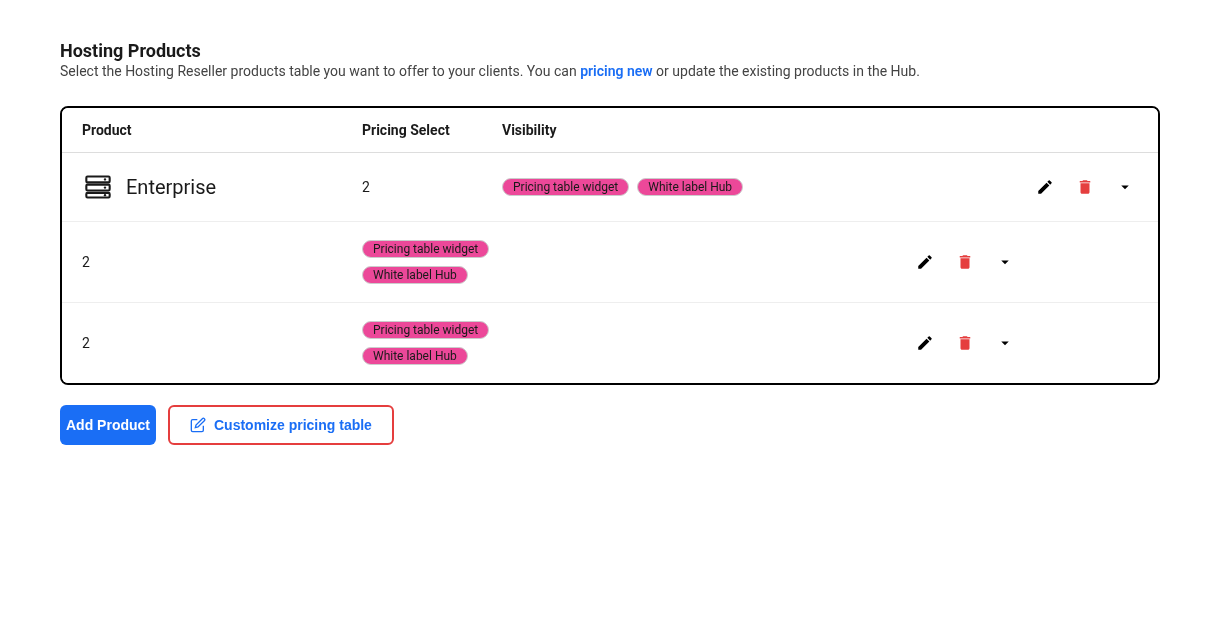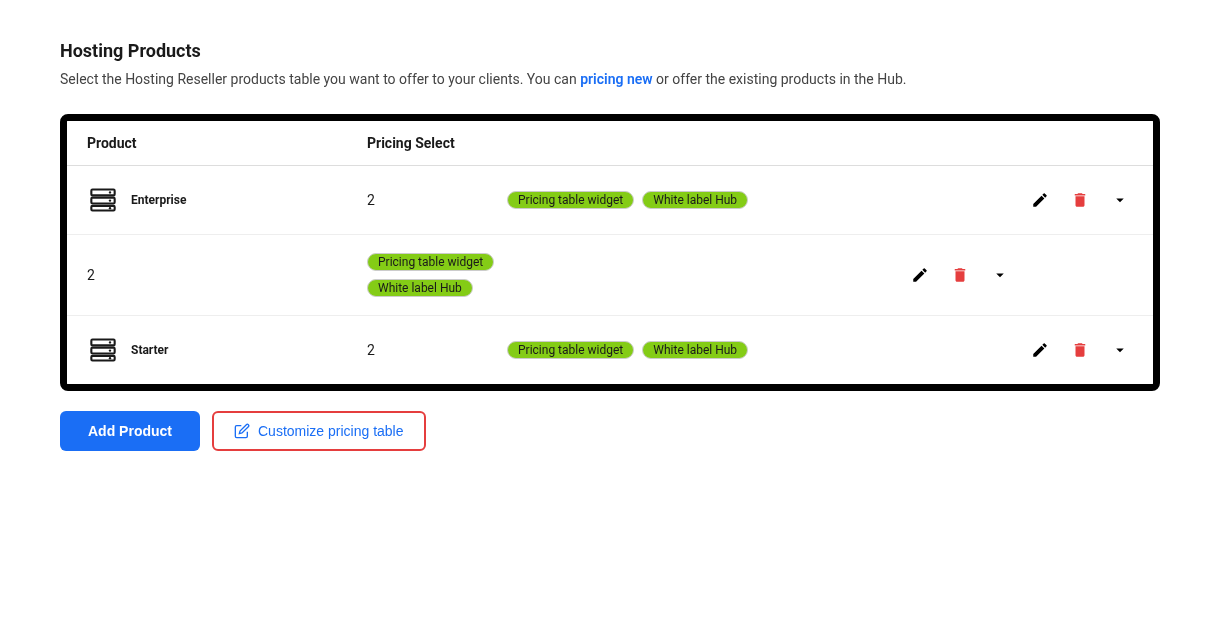--- a/index.html
+++ b/index.html
@@ -6,36 +6,35 @@
     body {
       font-family: -apple-system, BlinkMacSystemFont, 'Segoe UI', Roboto, sans-serif;
       background: #fff;
       color: #1a1a1a;
       padding: 40px 60px;
       font-size: 14px;
     }
     .page-title {
       font-size: 18px;
       font-weight: 700;
-      margin-bottom: 8px;
       color: #1a1a1a;
     }
     .page-description {
       color: #444;
       font-size: 14px;
       line-height: 1.5;
       margin-bottom: 24px;
     }
     .page-description a {
       color: #1a6ef5;
       font-weight: 600;
       text-decoration: none;
     }
     .table-container {
-      border: 7px solid #000000;
+      border: 2px solid #000000;
       border-radius: 8px;
       overflow: hidden;
       margin-bottom: 20px;
     }
     .table-header {
       display: grid;
       grid-template-columns: 280px 140px 1fr 120px;
       padding: 14px 20px;
       border-bottom: 1px solid #ddd;
       background: #fff;
@@ -66,43 +65,43 @@
       height: 32px;
       display: flex;
       align-items: center;
       justify-content: center;
     }
     .product-icon svg {
       width: 28px;
       height: 28px;
     }
     .product-name {
-      font-size: 12px;
-      color: #1a1a1a;
-      font-weight: 700;
+      font-size: 20px;
+      color: #1a1a1a;
+      font-weight: 400;
       text-align: right;
     }
     .pricing-plans-count {
       font-size: 14px;
       color: #1a1a1a;
     }
     .visibility-cell {
       display: flex;
       gap: 8px;
       flex-wrap: wrap;
     }
     .badge {
       display: inline-flex;
       align-items: center;
       padding: 1px 10px;
       border: 1px solid #ccc;
       border-radius: 20px;
       font-size: 12px;
       color: #1a1a1a;
-      background: #84cc16;
+      background: #ec4899;
       white-space: nowrap;
     }
     .actions-cell {
       display: flex;
       align-items: center;
       gap: 14px;
       justify-content: flex-end;
     }
     .action-btn {
       background: none;
@@ -124,58 +123,59 @@
       display: flex;
       gap: 12px;
       align-items: center;
       margin-top: 4px;
     }
     .btn-add-product {
       background: #1a6ef5;
       color: #fff;
       border: none;
       border-radius: 6px;
-      padding: 12px 28px;
+      padding: 12px 6px;
       font-size: 14px;
       font-weight: 600;
       cursor: pointer;
     }
     .btn-customize {
       display: flex;
       align-items: center;
       gap: 8px;
       background: #fff;
       color: #1a6ef5;
       border: 2px solid #e53e3e;
       border-radius: 6px;
       padding: 10px 20px;
       font-size: 14px;
-      font-weight: 400;
+      font-weight: 700;
       cursor: pointer;
     }
     .btn-customize svg {
       width: 16px;
       height: 16px;
       color: #1a6ef5;
     }
   </style>
 </head>
 <body>
 
 <h1 class="page-title">Hosting Products</h1>
 <p class="page-description">
   <span>Select the Hosting Reseller products table you want to offer to your clients. You can</span>
   <a href="#">pricing new</a>
-  <span> </span><span>or offer the existing products in the Hub.</span>
+  <span> </span><span>or update the existing products in the Hub.</span>
 </p>
 
 <div class="table-container">
   <div class="table-header">
     <div class="table-header-cell">Product</div>
     <div class="table-header-cell">Pricing Select</div>
+    <div class="table-header-cell">Visibility</div>
     <div class="table-header-cell"></div>
   </div>
 
   <div class="table-row">
     <div class="product-cell">
       <div class="product-icon">
         <svg viewBox="0 0 24 24" fill="none" stroke="currentColor" stroke-width="1.8">
           <rect x="2" y="3" width="20" height="5" rx="1"></rect>
           <rect x="2" y="10" width="20" height="5" rx="1"></rect>
           <rect x="2" y="17" width="20" height="4" rx="1"></rect>
@@ -229,33 +229,20 @@
       </button>
       <button class="action-btn">
         <svg viewBox="0 0 24 24" fill="currentColor" stroke="none">
           <path d="M7 10l5 5 5-5z"></path>
         </svg>
       </button>
     </div>
   </div>
 
   <div class="table-row">
-    <div class="product-cell">
-      <div class="product-icon">
-        <svg viewBox="0 0 24 24" fill="none" stroke="currentColor" stroke-width="1.8">
-          <rect x="2" y="3" width="20" height="5" rx="1"></rect>
-          <rect x="2" y="10" width="20" height="5" rx="1"></rect>
-          <rect x="2" y="17" width="20" height="4" rx="1"></rect>
-          <circle cx="18" cy="5.5" r="1" fill="currentColor" stroke="none"></circle>
-          <circle cx="18" cy="12.5" r="1" fill="currentColor" stroke="none"></circle>
-          <circle cx="18" cy="19" r="1" fill="currentColor" stroke="none"></circle>
-        </svg>
-      </div>
-      <span class="product-name">Starter</span>
-    </div>
     <div class="pricing-plans-count">2</div>
     <div class="visibility-cell">
       <span class="badge">Pricing table widget</span>
       <span class="badge">White label Hub</span>
     </div>
     <div class="actions-cell">
       <button class="action-btn">
         <svg viewBox="0 0 24 24" fill="currentColor" stroke="none">
           <path d="M3 17.25V21h3.75L17.81 9.94l-3.75-3.75L3 17.25zm17.71-10.21a1 1 0 000-1.41l-2.34-2.34a1 1 0 00-1.41 0l-1.83 1.83 3.75 3.75 1.83-1.83z"></path>
         </svg>

